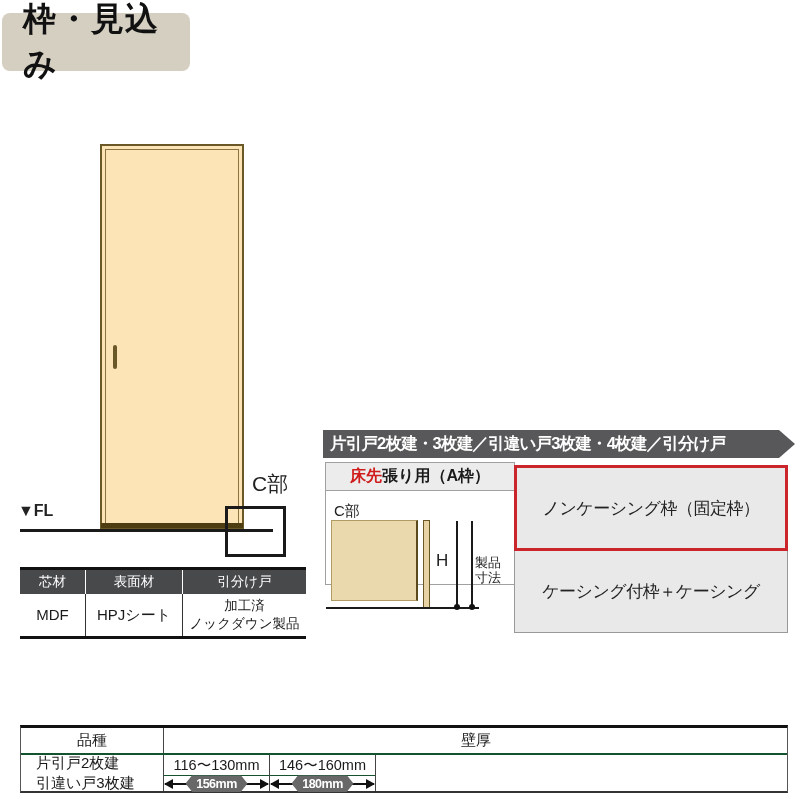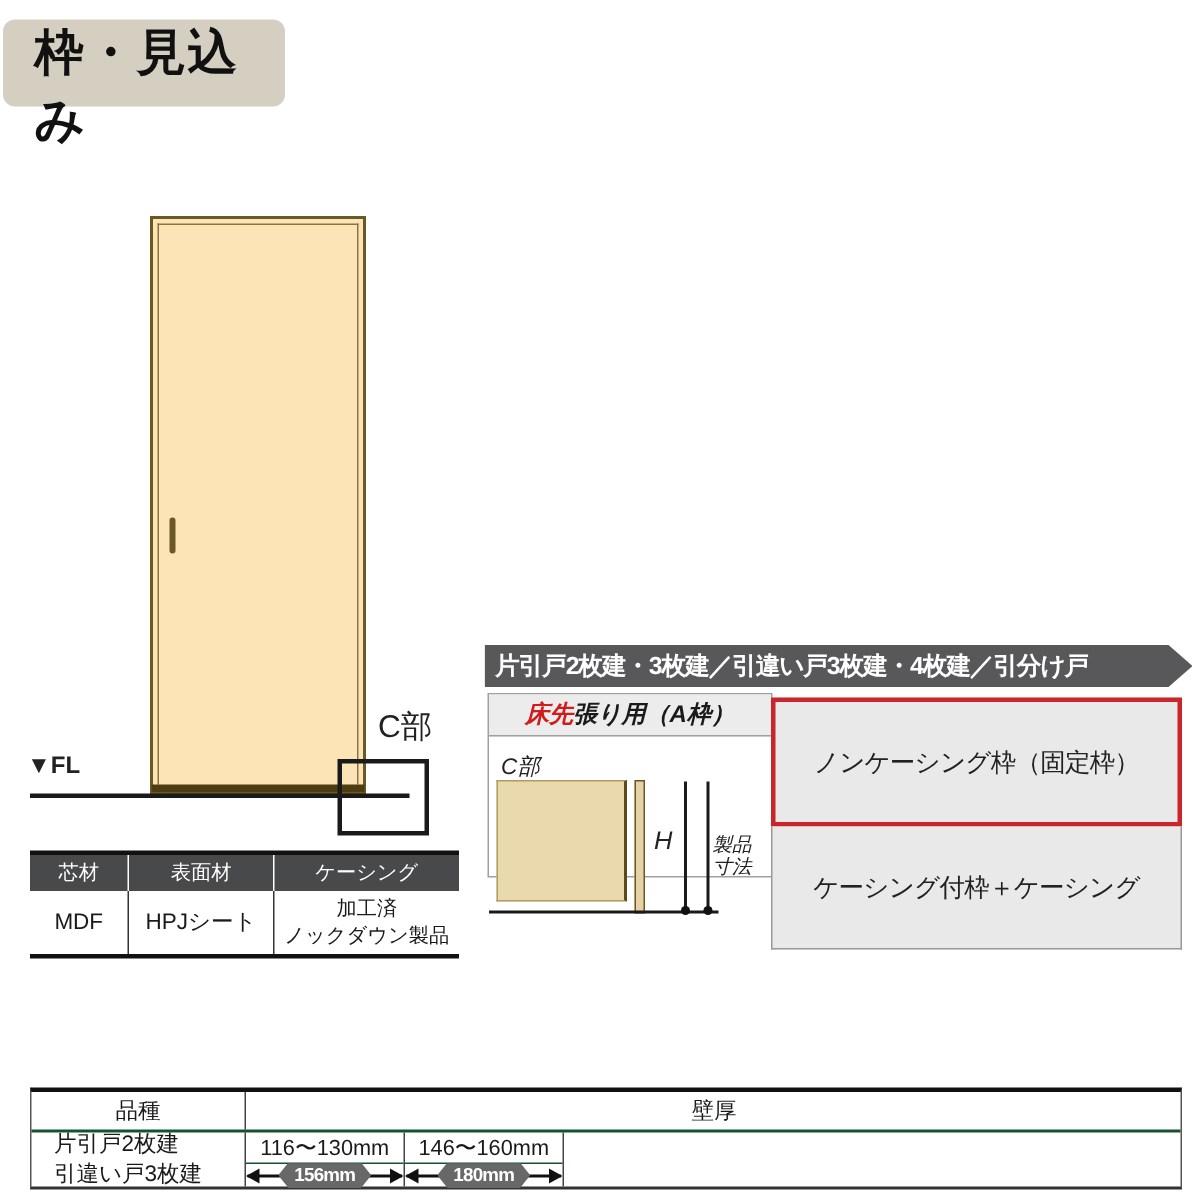--- a/index.html
+++ b/index.html
@@ -6,21 +6,21 @@
   body{
     width:800px;height:800px;position:relative;background:#ffffff;
     font-family:"Liberation Sans","DejaVu Sans",sans-serif;color:#1a1a1a;
     overflow:hidden;
   }
   .abs{position:absolute;}
 
   
   .title-badge{
     left:2px;top:13px;width:188px;height:58px;background:#d5cfc2;
-    border-radius:8px;display:flex;
+    border-radius:8px;display:flex;align-items:center;
   }
   .title-badge span{font-size:33px;font-weight:bold;letter-spacing:1px;padding-left:21px;color:#111;}
 
   
   .door{
     left:100px;top:144px;width:140px;height:382px;
     background:#fce4b6;border:2px solid #6b5827;
   }
   .door-inner{
     position:absolute;left:3px;right:3px;top:3px;bottom:5px;
@@ -55,21 +55,21 @@
   
   .panel-bar{
     left:323px;top:430px;width:472px;height:28px;background:#58585a;
     clip-path:polygon(0 0, calc(100% - 16px) 0, 100% 50%, calc(100% - 16px) 100%, 0 100%);
     display:flex;align-items:center;
   }
   .panel-bar span{color:#fff;font-size:16.5px;font-weight:bold;padding-left:7px;letter-spacing:-0.8px;white-space:nowrap;}
 
   
   .a-panel{
-    left:325px;top:462px;width:190px;height:123px;border:1px solid #a0a0a0;background:#fff;box-sizing:border-box;font-style:italic;
+    left:325px;top:462px;width:190px;height:123px;border:1px solid #a0a0a0;background:#fff;box-sizing:border-box;
   }
   .a-panel-head{
     height:27px;background:#ececec;border-bottom:1px solid #a0a0a0;
     display:flex;align-items:center;justify-content:center;
     font-size:16px;font-weight:bold;
   }
   .red-text{color:#d01c1c;}
   .diag-c-label{left:8px;top:39px;font-size:15px;color:#222;}
   .diag-wall{left:5px;top:57px;width:87px;height:81px;background:#ebd9ae;border:1px solid #b09c62;border-right:2px solid #5a4a1e;box-sizing:border-box;}
   .diag-strip{left:97px;top:57px;width:7px;height:89px;background:#e6d2a4;border:1px solid #6b5827;box-sizing:border-box;}
@@ -138,21 +138,21 @@
 
 <div class="abs fl-label">▼FL</div>
 <div class="abs floor-line"></div>
 <div class="abs c-label-main">C部</div>
 <div class="abs c-rect"></div>
 
 <div class="abs mat-table">
   <div class="mat-head">
     <div class="w1">芯材</div>
     <div class="w2">表面材</div>
-    <div class="w3">ケーシング</div>
+    <div class="w3">引分け戸</div>
   </div>
   <div class="mat-body">
     <div class="w1">MDF</div>
     <div class="w2">HPJシート</div>
     <div class="w3">
       <span>加工済</span>
       <span>ノックダウン製品</span>
     </div>
   </div>
 </div>

